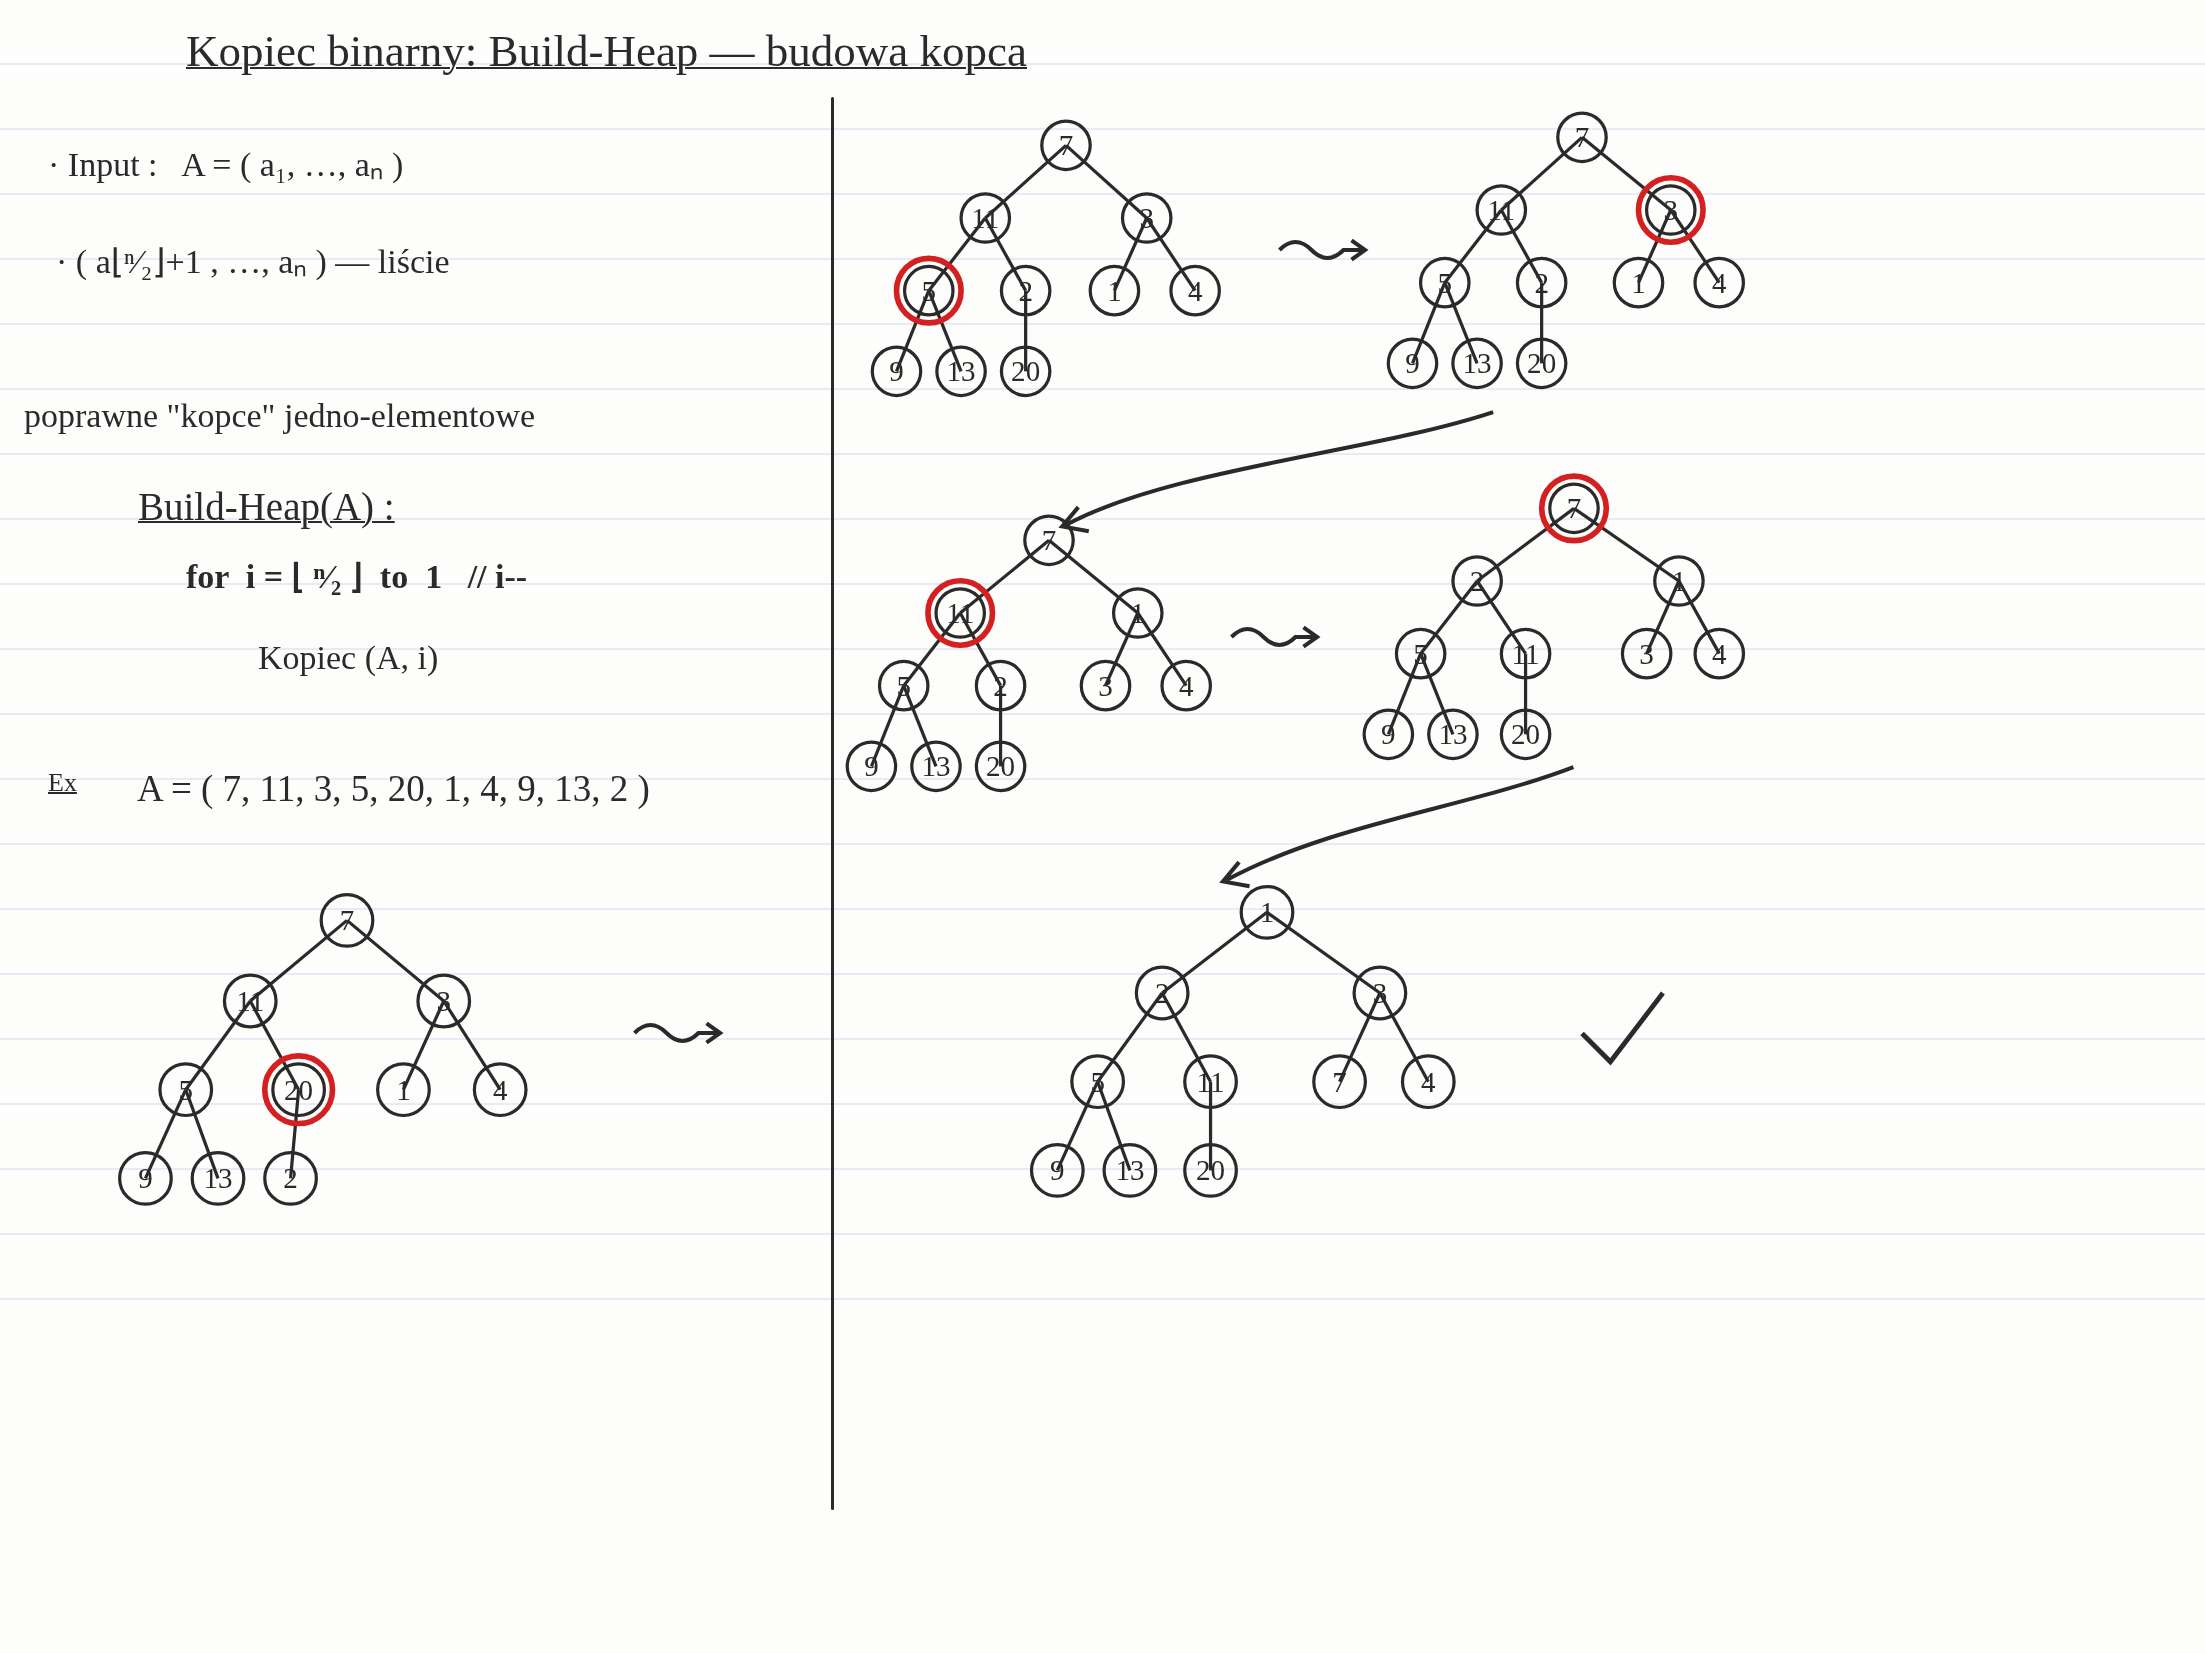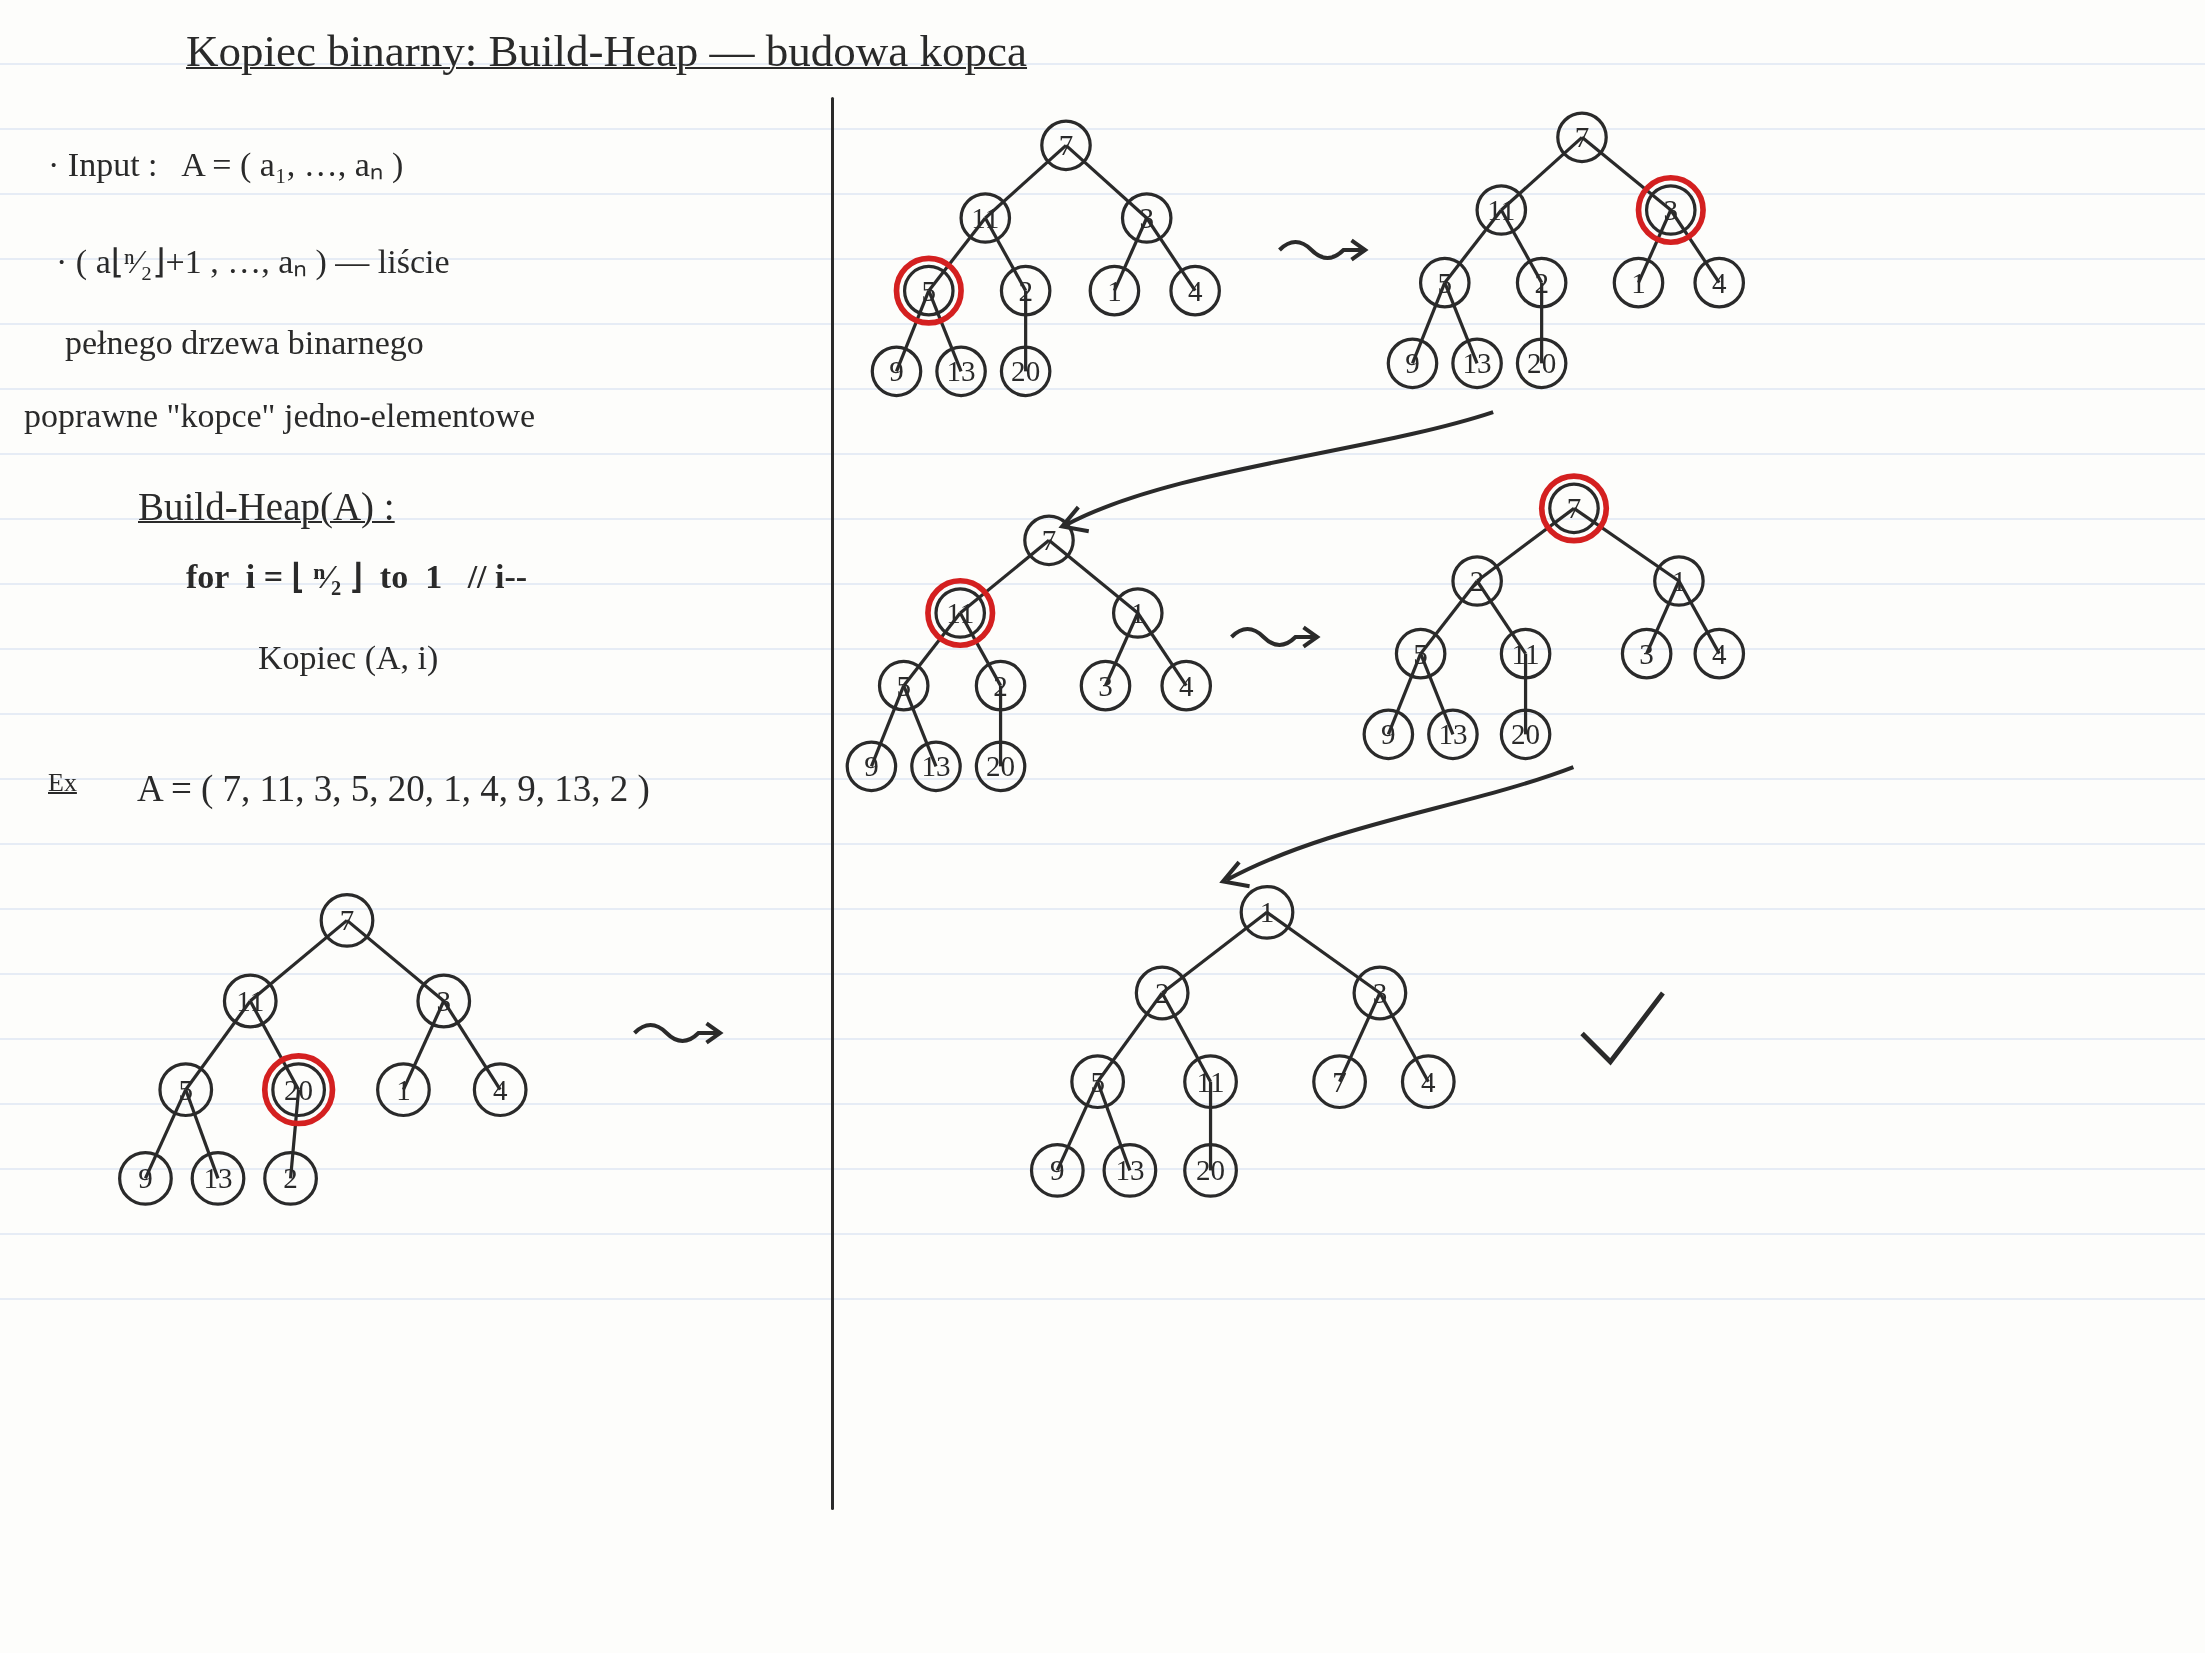--- a/index.html
+++ b/index.html
@@ -83,21 +83,20 @@
 </head>
 <body>
 
 <div class="paper">
 
   <div class="ink title" style="left:186px; top:24px;">Kopiec binarny: Build-Heap — budowa kopca</div>
 
   <div class="ink" style="left:48px; top:145px;">· Input :   A = ( a₁, …, aₙ )</div>
 
   <div class="ink" style="left:48px; top:242px;margin-left:8px;">· ( a⌊ⁿ⁄₂⌋+1 , …, aₙ ) — liście</div>
-  <div class="ink" style="left:48px; top:323px;">  pełnego drzewa binarnego</div>
   <div class="ink" style="left:24px; top:396px;">poprawne "kopce" jedno-elementowe</div>
 
   <div class="ink subu" style="left:113px; top:484px; font-size:39px;margin-left:25px;">Build-Heap(A) :</div>
   <div class="ink" style="left:186px; top:557px;font-weight:bold;">for  i = ⌊ ⁿ⁄₂ ⌋  to  1   // i--</div>
   <div class="ink" style="left:258px; top:638px;">Kopiec (A, i)</div>
 
   <div class="ink subu" style="left:48px; top:767px; font-size:26px;">Ex</div>
   <div class="ink" style="left:137px; top:767px; font-size:37px;">A = ( 7, 11, 3, 5, 20, 1, 4, 9, 13, 2 )</div>
 
   <div class="divider" style="left:831px; top:97px; height:1413px;"></div>

